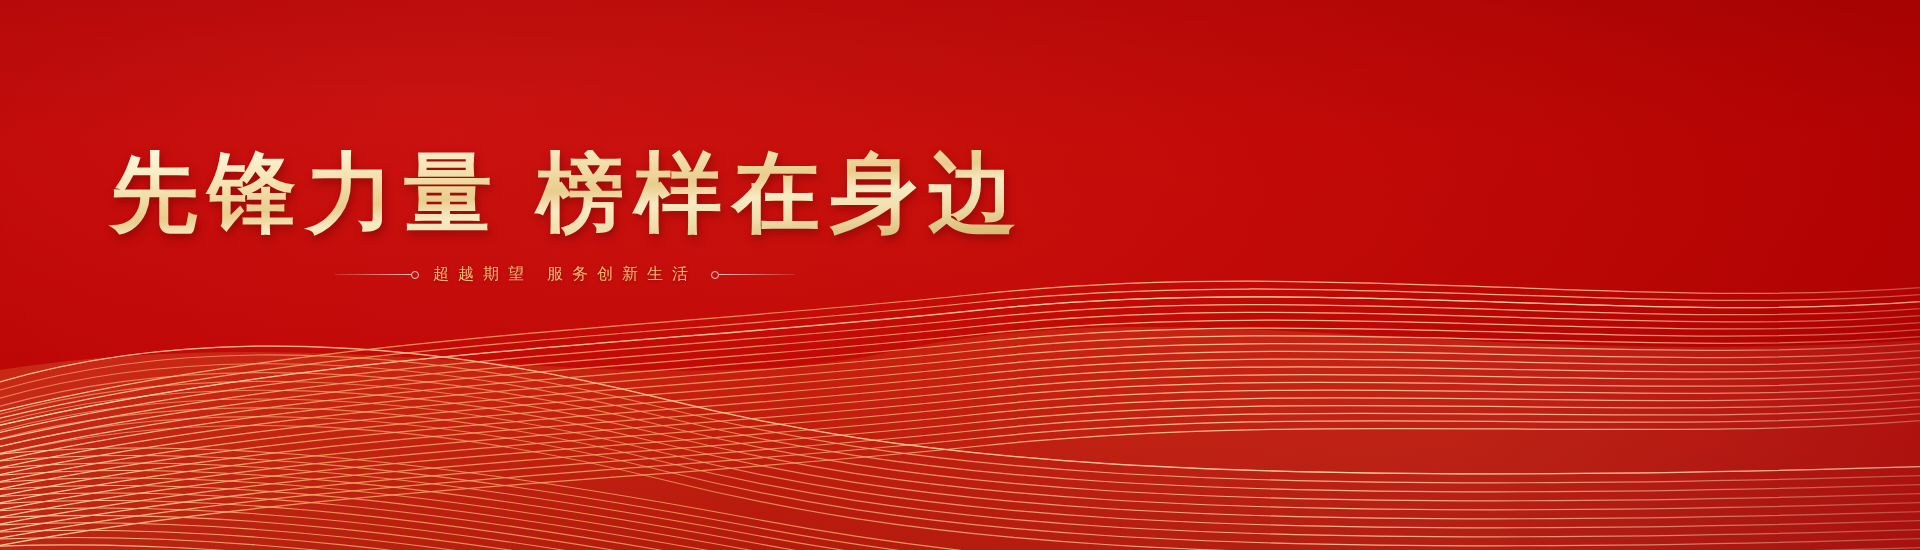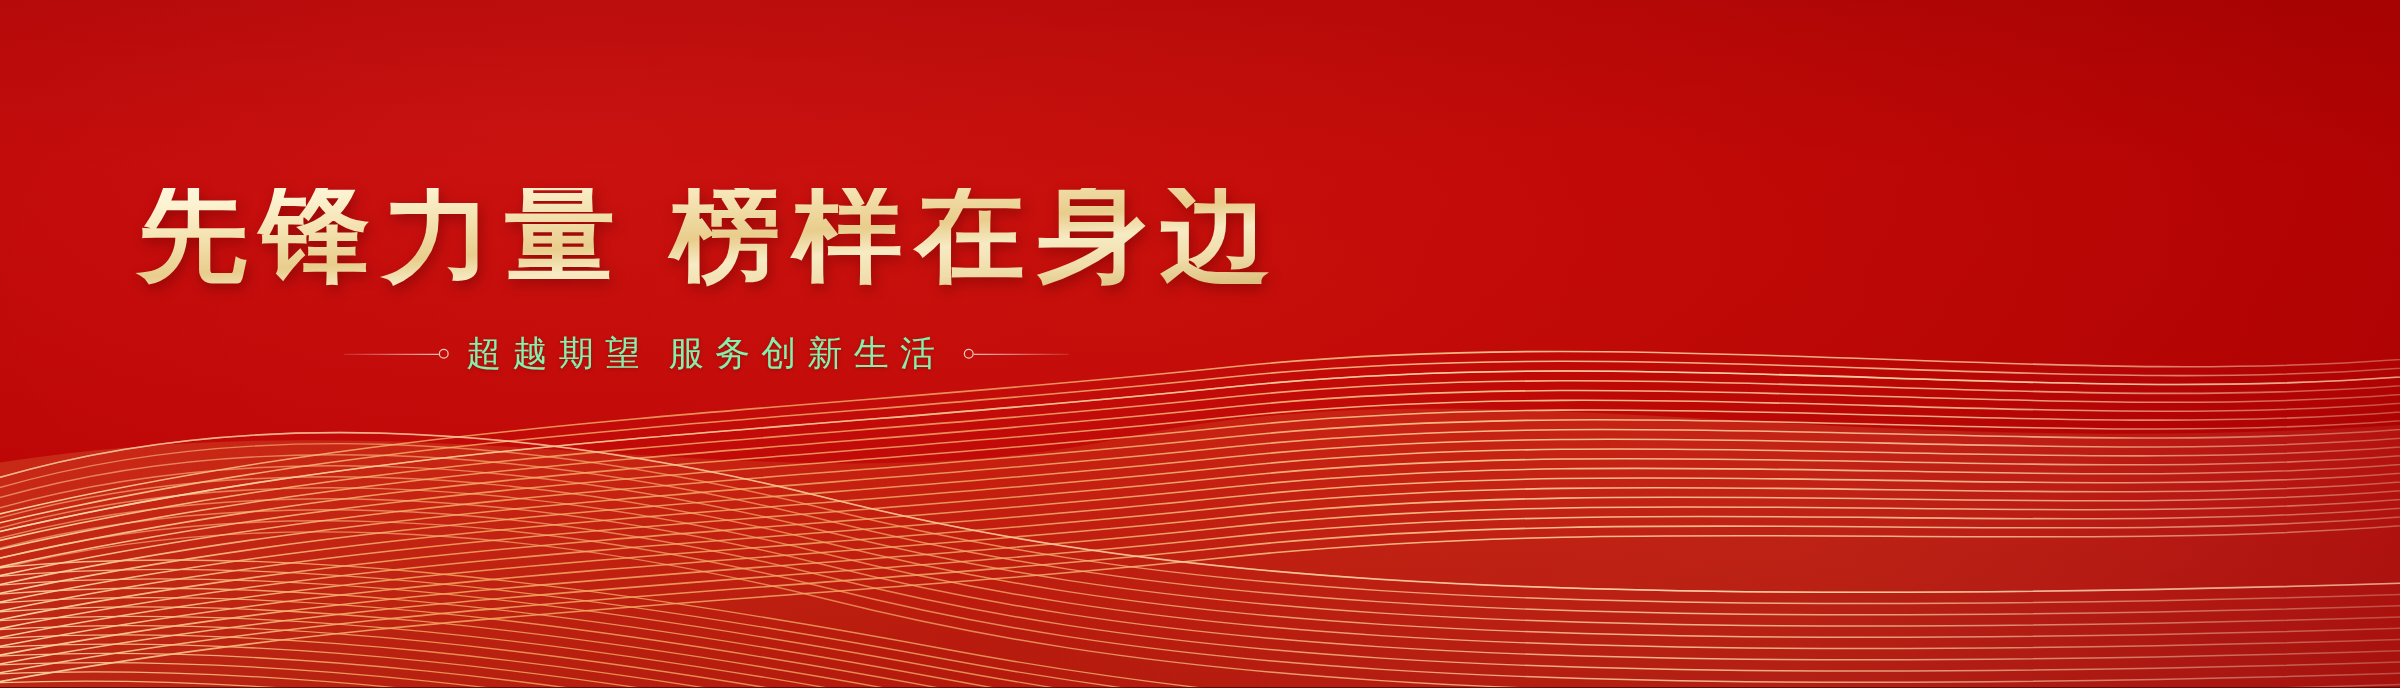--- a/index.html
+++ b/index.html
@@ -71,21 +71,21 @@
         #f7ebc4 60%,
         #efdca9 74%,
         #dcc07d 88%,
         #cdae68 100%);
     -webkit-background-clip:text;
     background-clip:text;
     color:transparent;
     -webkit-text-fill-color:transparent;
     filter:drop-shadow(2px 4px 5px rgba(90,0,0,.45));
     margin:0 0 0 6px;
-    font-family:Liberation Mono, monospace;
+    font-family:Liberation Serif, serif;
   }
   .headline .gap{ display:inline-block; width:34px; }
 
   .sub-row{
     margin-top:26px;
     display:flex;
     align-items:center;
     justify-content:center;
     gap:14px;
   }
@@ -103,23 +103,23 @@
     background:linear-gradient(to left, rgba(230,214,200,.15), rgba(233,219,206,.85));
   }
   .sub-deco .dot{
     display:block;
     width:8px; height:8px;
     border:1px solid rgba(236,224,212,.9);
     border-radius:50%;
     background:transparent;
   }
   .subtitle{
-    font-size:28px;
+    font-size:16px;
     letter-spacing:9px;
-    color:#86efac;
+    color:#fdba74;
     white-space:nowrap;
     font-family:"DejaVu Sans","Liberation Sans",sans-serif;
     text-shadow:0 1px 3px rgba(80,0,0,.4);
   }
   .subtitle .gap2{ display:inline-block; width:14px; }
 </style>
 </head>
 <body>
 
 <div id="banner">

